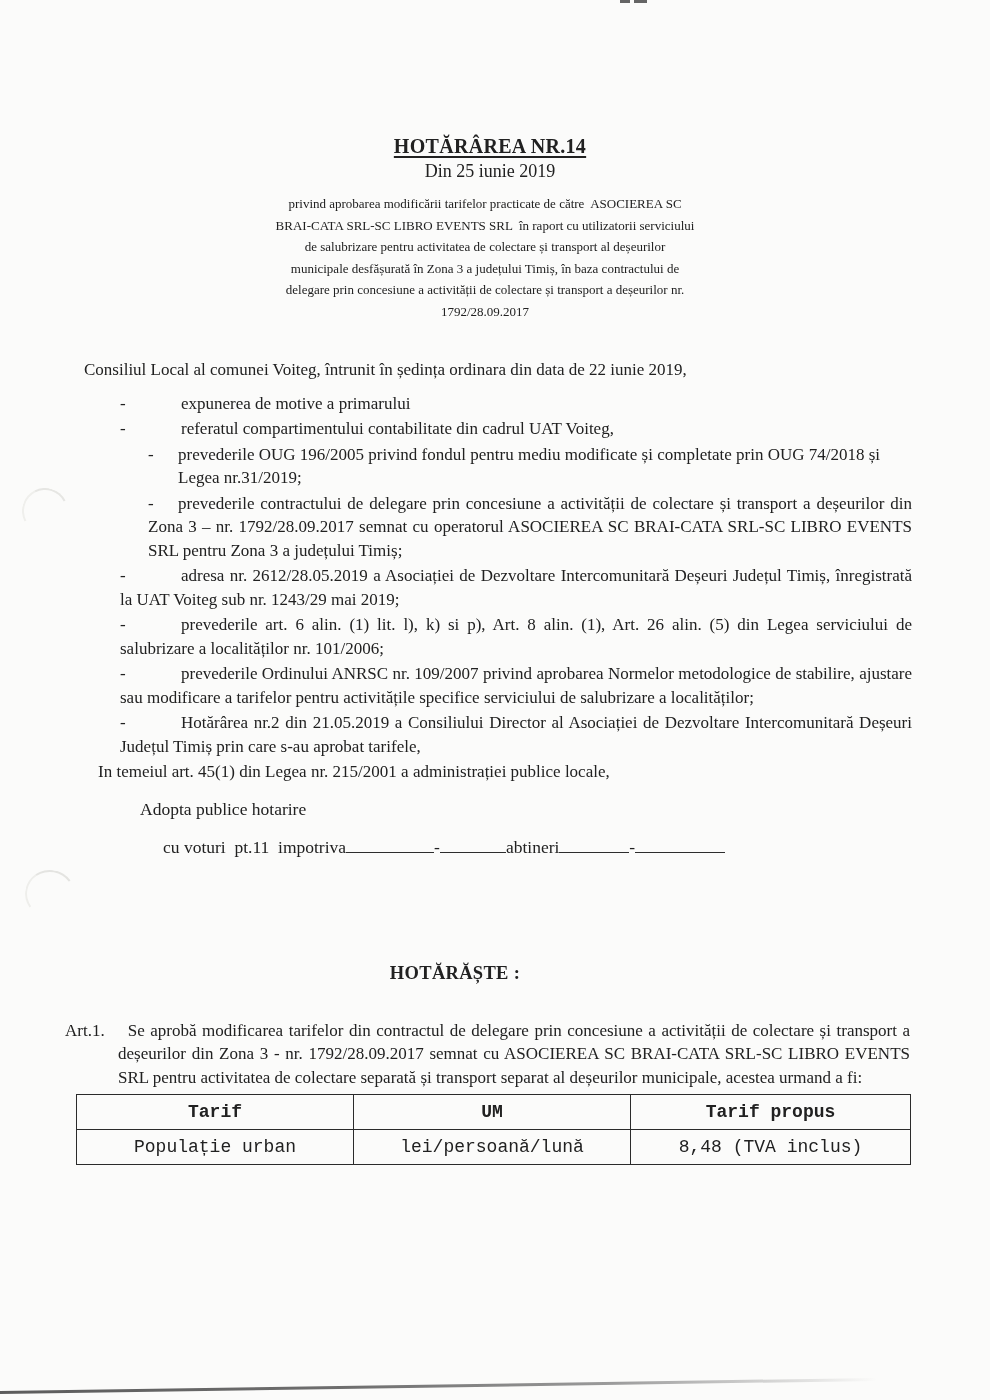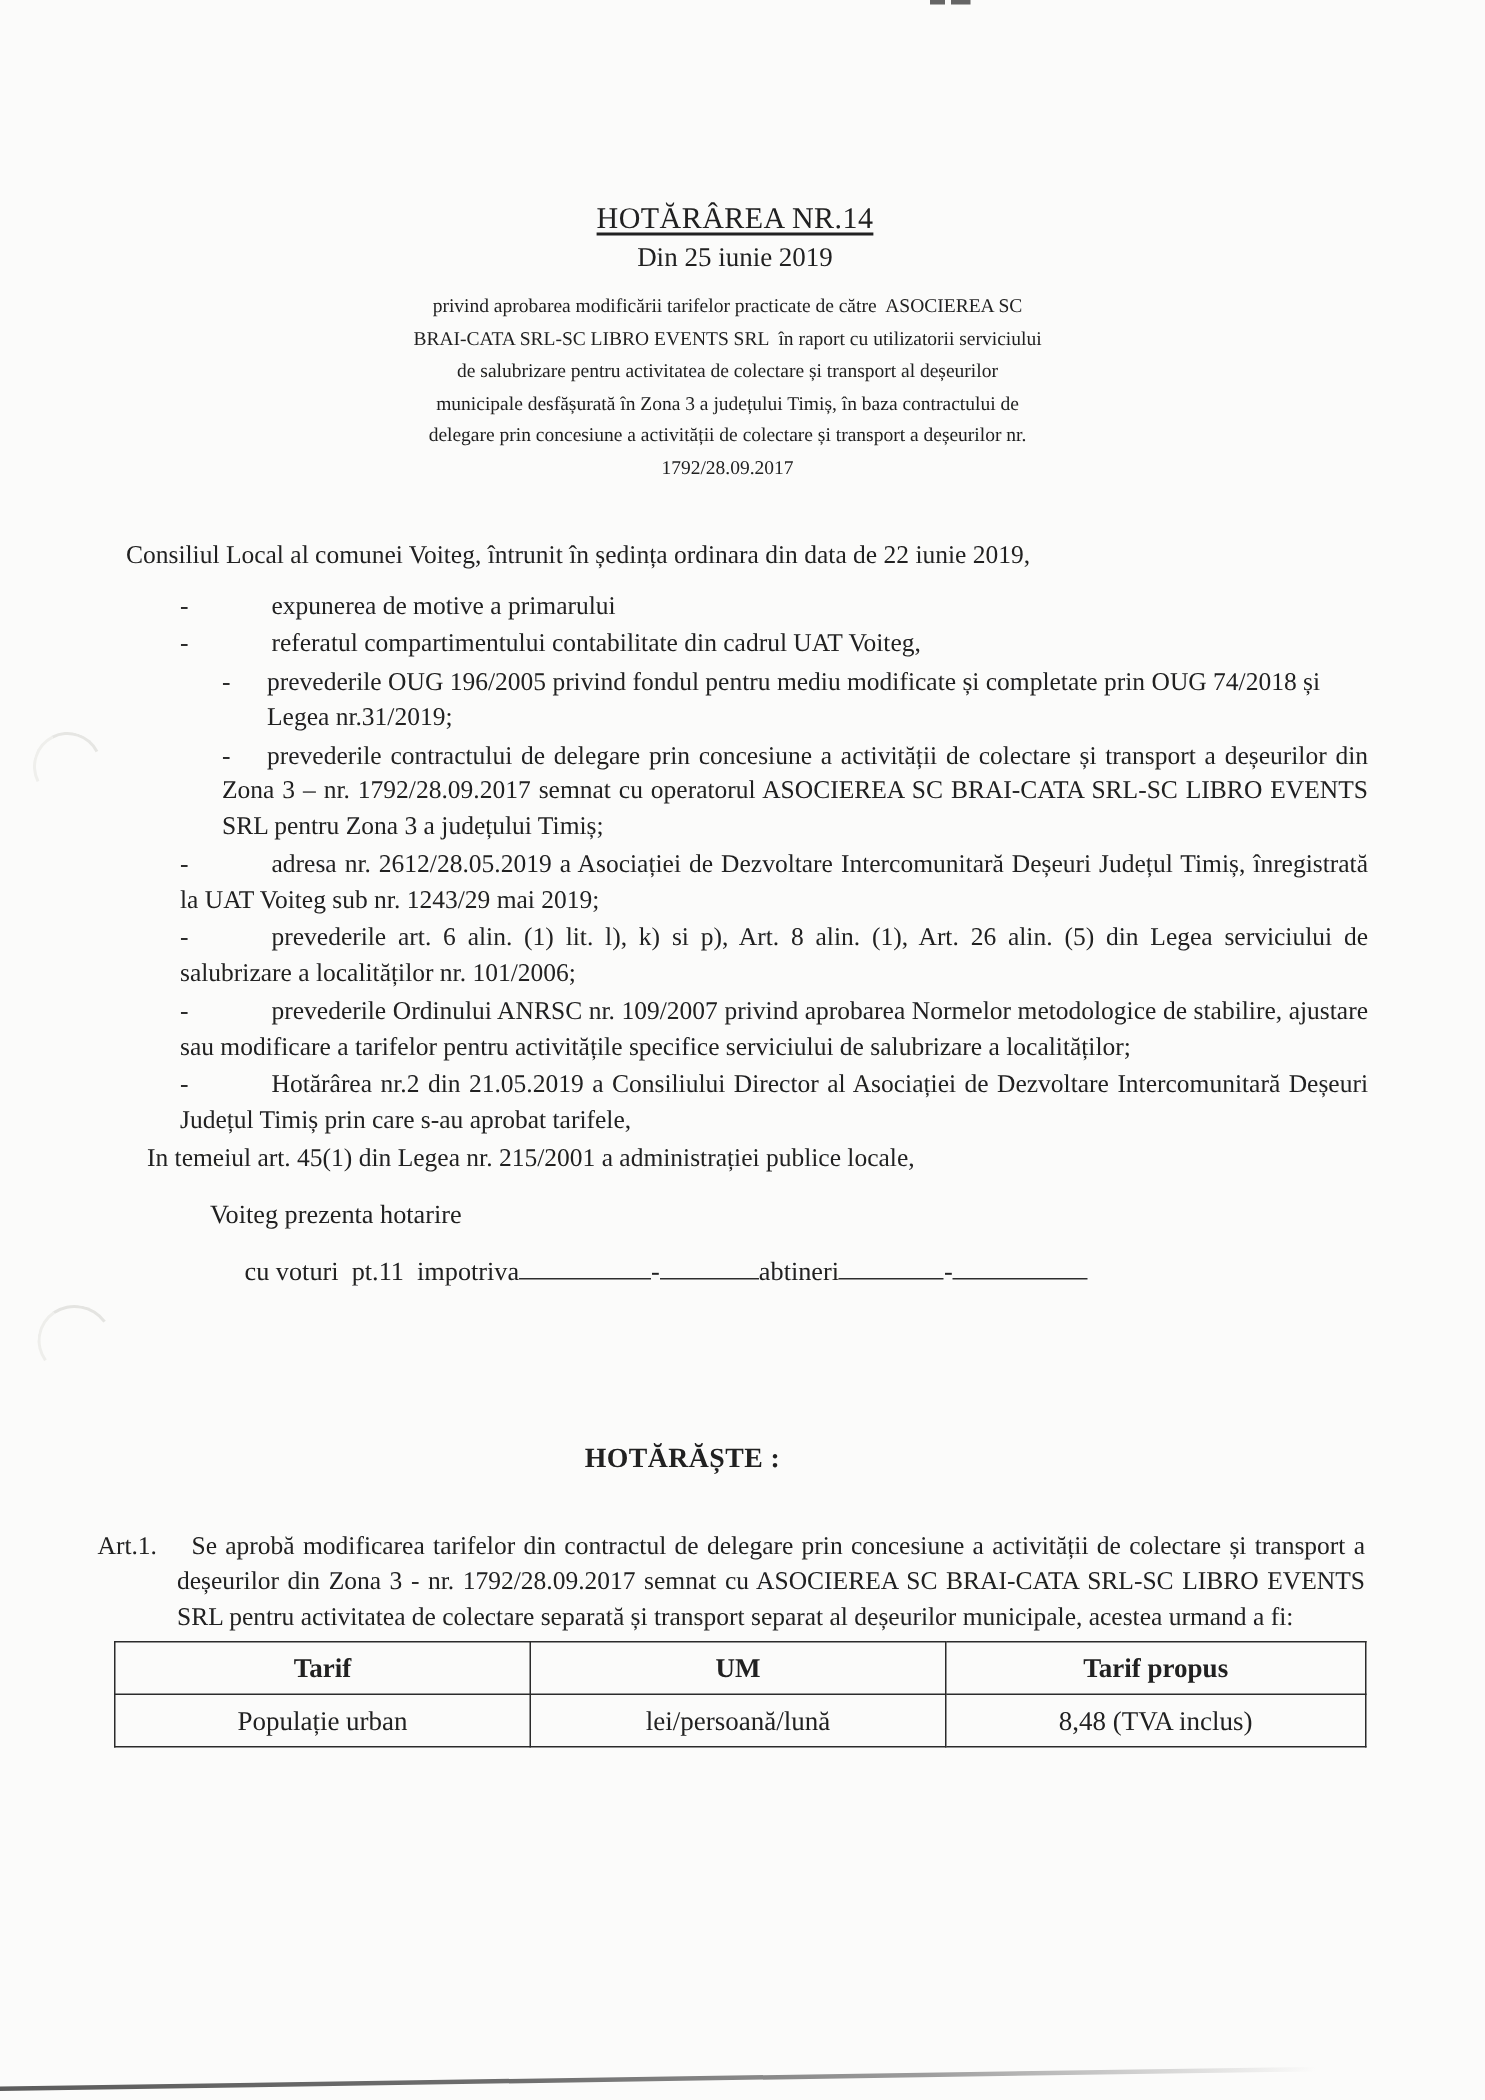--- a/index.html
+++ b/index.html
@@ -21,21 +21,21 @@
              border-top-color: #e6e6e3; border-left-color: #efefec; transform: rotate(18deg); }
   .punch-2 { left: 25px; top: 870px; width: 46px; height: 44px;
              border-top-color: #e4e4e1; border-left-color: #eeeeeb; transform: rotate(10deg); }
   .scan-line-bottom { position: absolute; left: -3px; top: 1391px; width: 880px; height: 2.5px;
              transform: rotate(-0.85deg); transform-origin: left center;
              background: linear-gradient(to right, #5c5c5c, #6e6e6e 40%, #9b9b9b 70%, rgba(160,160,160,0)); }
 
   
   .title-wrap { padding-top: 133px; width: 980px; text-align: center; }
   .doc-title {
-    font-size: 20px; font-weight: normal; letter-spacing: .3px;
+    font-size: 20px; font-weight: bold; letter-spacing: .3px;
     text-decoration: underline; text-decoration-thickness: 2px; text-underline-offset: 3px;
     line-height: 26px;
   }
   .doc-date { font-size: 18px; line-height: 24px; }
 
   .subject { width: 720px; margin: 10px auto 0 125px; text-align: center;
              font-size: 13px; line-height: 21.5px; }
   .subject-line { white-space: pre-wrap; }
 
   
@@ -64,21 +64,21 @@
 
   .article { margin: 33px 80px 0 65px; font-size: 17px; line-height: 23.5px;
              padding-left: 53px; text-indent: -53px; }
   .art-label { margin-right: 23px; }
 
   
   .tbl-wrap { margin: 5px 0 0 76px; }
   table.tariffs { border-collapse: collapse; table-layout: fixed; width: 834px; }
   table.tariffs th, table.tariffs td {
     border: 1px solid #2b2b2b; text-align: center; vertical-align: middle;
-    height: 32px; font-size: 18px; padding: 1px 16px;
+    height: 32px; font-size: 18px; padding: 1px 16px; font-family: Liberation Mono, monospace;
   }
   table.tariffs th { font-weight: bold; }
   .col1 { width: 277px; } .col2 { width: 277px; } .col3 { width: 280px; }
 </style>
 </head>
 <body>
 
 <div class="page">
 
   <span class="mark-top seg1"></span>
@@ -136,21 +136,21 @@
       </div>
 
       <div class="cons cons-a just">
         <span class="dash-a">-</span><span>Hotărârea nr.2 din 21.05.2019 a Consiliului Director al Asociației de Dezvoltare Intercomunitară Deșeuri Județul Timiș prin care s-au aprobat tarifele,</span>
       </div>
 
     </div>
 
     <div class="temei">In temeiul art. 45(1) din Legea nr. 215/2001 a administrației publice locale,</div>
 
-    <div class="adopt">Voiteg prezenta hotarire</div>
+    <div class="adopt">Adopta publice hotarire</div>
 
     <div class="vote">
       <span class="pre">cu voturi  pt.11  impotriva</span><span class="blank b1"></span><span class="vdash">-</span><span class="blank b2"></span><span class="vlabel">abtineri</span><span class="blank b3"></span><span class="vdash">-</span><span class="blank b4"></span>
     </div>
   </div>
 
   <div class="decision">HOTĂRĂȘTE :</div>
 
   <div class="article just">
     <span class="art-label">Art.1.</span><span>Se aprobă modificarea tarifelor din contractul de delegare prin concesiune a activității de colectare și transport a deșeurilor din Zona 3 - nr.  1792/28.09.2017  semnat cu ASOCIEREA SC BRAI-CATA SRL-SC LIBRO EVENTS SRL pentru activitatea de colectare separată și transport separat al deșeurilor municipale, acestea urmand a fi:</span>

